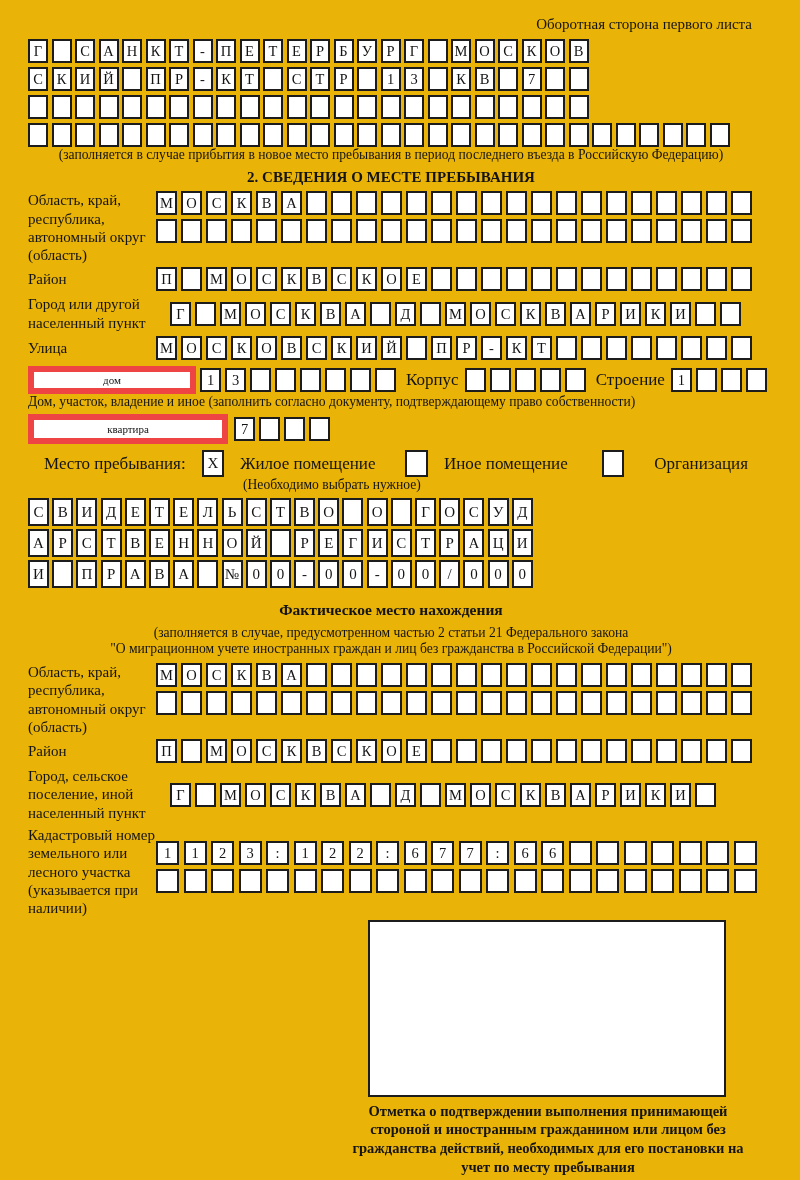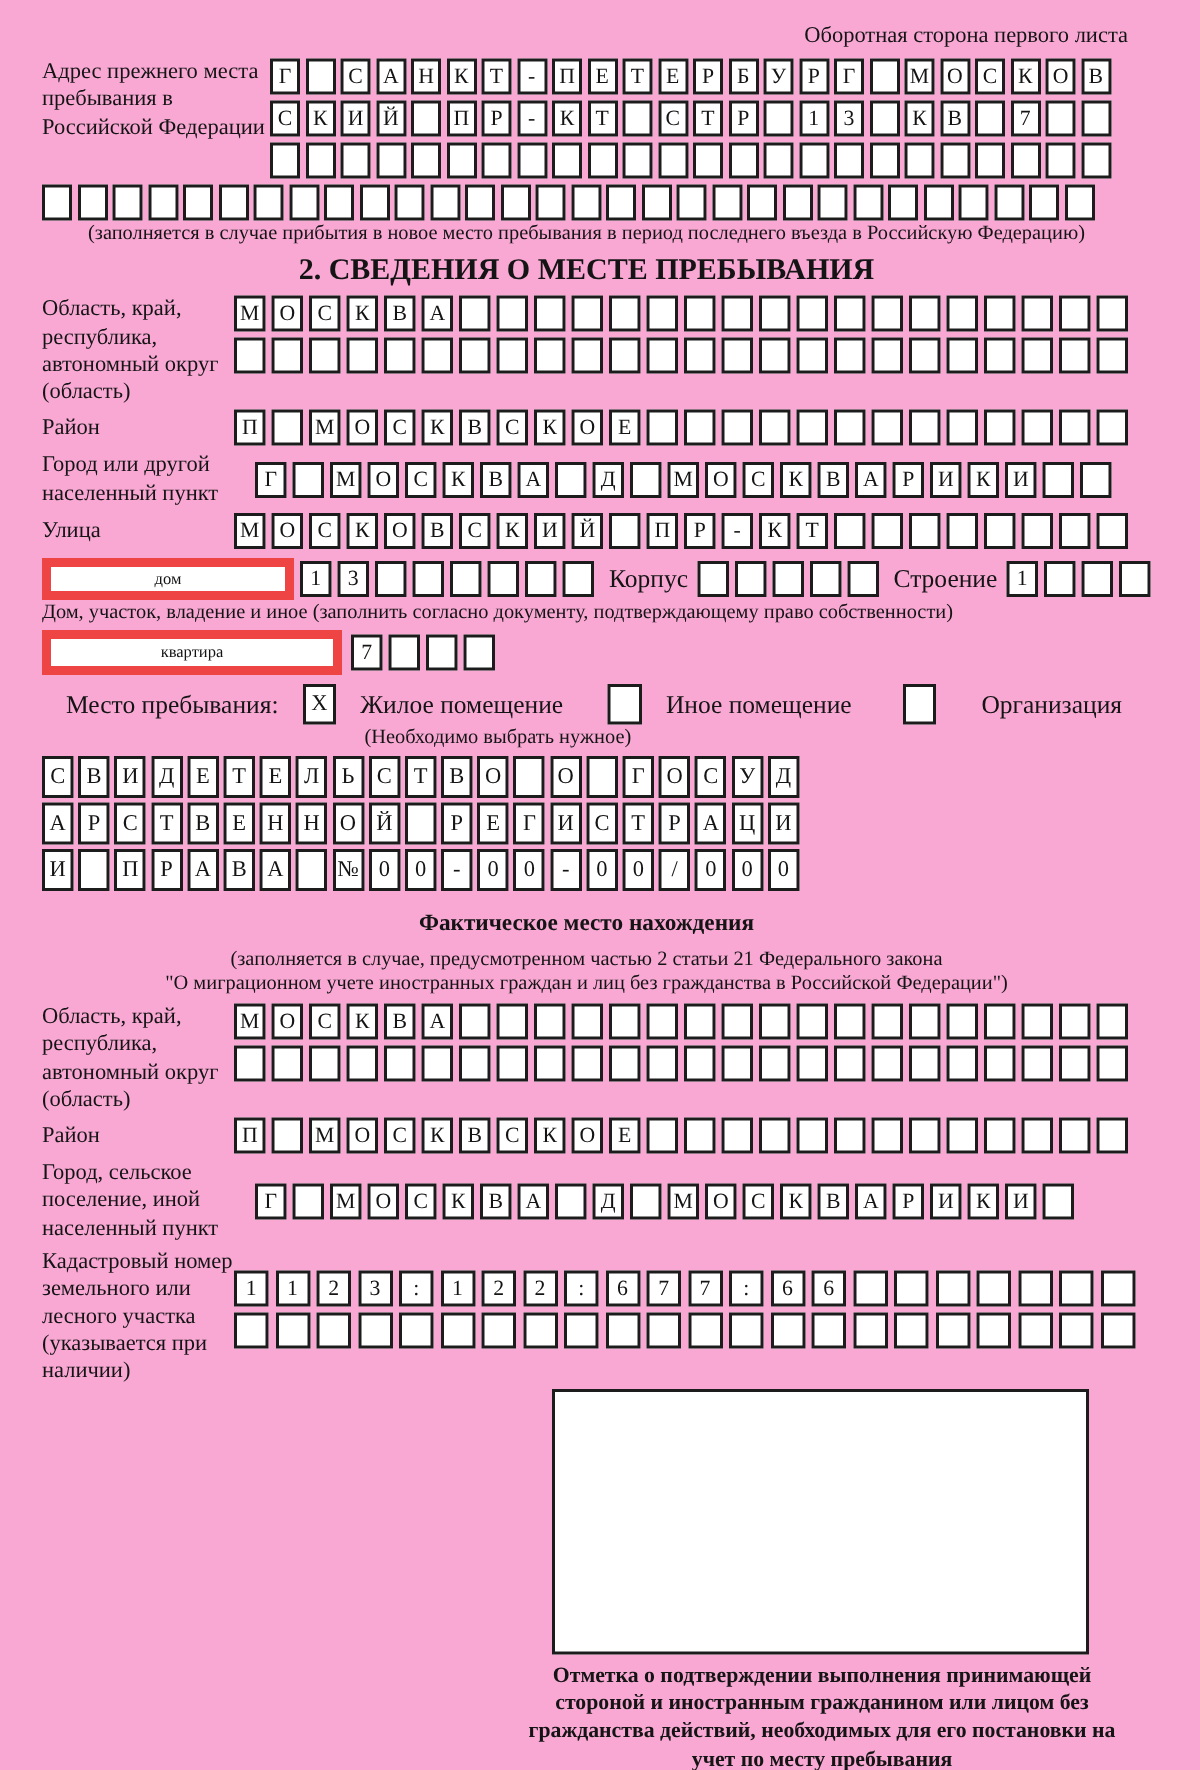--- a/index.html
+++ b/index.html
@@ -1,33 +1,33 @@
 <!DOCTYPE html>
 <html><head>
 <meta charset="utf-8">
 <style>
   html,body{margin:0;padding:0;background:#fff;color:#141414;}
   body{width:800px;font-family:"Liberation Serif","DejaVu Serif",serif;}
-  .page{position:relative;width:800px;height:1180px;box-sizing:border-box;padding:16px 46px 14px 28px;overflow:hidden;background:#f9a8d4;}
+  .page{position:relative;width:800px;height:1180px;box-sizing:border-box;padding:16px 46px 14px 28px;overflow:hidden;background:#eab308;}
   .header-note{text-align:right;font-size:15px;padding-right:2px;}
   .frow{display:flex;align-items:flex-start;}
   .frow.vcenter{align-items:center;}
   .label{font-size:15px;line-height:1.22;}
   .w152{width:152px;flex:0 0 152px;}
   .w128{width:128px;flex:0 0 128px;}
   .w228{width:228px;flex:0 0 228px;}
   .cells-row{white-space:nowrap;height:24px;margin-bottom:4px;}
   .cell{display:inline-block;box-sizing:border-box;width:20px;height:24px;border:2px solid #1c1c1c;margin-right:3.5px;text-align:center;font-size:14.5px;line-height:20px;vertical-align:top;background:#fff;}
   .sec .cell{width:21px;margin-right:4px;}
   .xl .cell{width:23px;margin-right:4.5px;}
   .big-row{height:28px;margin-bottom:3px;}
   .big-row .cell{width:21px;height:28px;margin-right:3.2px;line-height:24px;font-size:15px;}
   .caption{font-size:13.6px;line-height:1.2;}
   .center{text-align:center;}
-  .h2{font-size:20px;font-weight:bold;text-align:center;margin:6px 0 5px 0;}
+  .h2{font-size:15px;font-weight:bold;text-align:center;margin:6px 0 5px 0;}
   .h3{font-size:15.5px;font-weight:bold;text-align:center;margin:10px 0 6px 0;}
   .indent14{margin-left:14px;}
   .mb0{margin-bottom:0;text-decoration:underline;}
   .label-box{box-sizing:border-box;border:6px solid #ef4444;height:28px;display:flex;align-items:center;justify-content:center;font-size:11px;background:#fff;}
   .house-box{width:168px;flex:0 0 168px;}
   .apt-box{width:200px;flex:0 0 200px;height:30px;}
   .inline-lbl{font-size:17px;margin:0 6px;white-space:nowrap;}
   .checkbox{display:inline-block;box-sizing:border-box;width:23px;height:27px;border:2px solid #1c1c1c;text-align:center;font-size:15px;line-height:23px;vertical-align:middle;margin:0 10px;background:#fff;}
   .stamp-box{box-sizing:border-box;border:2px solid #1c1c1c;width:358px;height:177px;margin-left:340px;background:#fff;}
   .stamp-caption{width:400px;margin-left:320px;margin-top:5px;font-size:14.5px;font-weight:bold;line-height:1.3;text-align:center;}
@@ -36,21 +36,20 @@
 </head>
 <body>
 
 <div class="page">
 
   <div class="header-note">Оборотная сторона первого листа</div>
 
   <div class="gap6"></div>
 
   <div class="frow addr">
-    <div class="label w152">Адрес прежнего места пребывания в Российской Федерации</div>
     <div>
       <div class="cells-row"><span class="cell">Г</span><span class="cell"></span><span class="cell">С</span><span class="cell">А</span><span class="cell">Н</span><span class="cell">К</span><span class="cell">Т</span><span class="cell">-</span><span class="cell">П</span><span class="cell">Е</span><span class="cell">Т</span><span class="cell">Е</span><span class="cell">Р</span><span class="cell">Б</span><span class="cell">У</span><span class="cell">Р</span><span class="cell">Г</span><span class="cell"></span><span class="cell">М</span><span class="cell">О</span><span class="cell">С</span><span class="cell">К</span><span class="cell">О</span><span class="cell">В</span></div>
       <div class="cells-row"><span class="cell">С</span><span class="cell">К</span><span class="cell">И</span><span class="cell">Й</span><span class="cell"></span><span class="cell">П</span><span class="cell">Р</span><span class="cell">-</span><span class="cell">К</span><span class="cell">Т</span><span class="cell"></span><span class="cell">С</span><span class="cell">Т</span><span class="cell">Р</span><span class="cell"></span><span class="cell">1</span><span class="cell">3</span><span class="cell"></span><span class="cell">К</span><span class="cell">В</span><span class="cell"></span><span class="cell">7</span><span class="cell"></span><span class="cell"></span></div>
       <div class="cells-row"><span class="cell"></span><span class="cell"></span><span class="cell"></span><span class="cell"></span><span class="cell"></span><span class="cell"></span><span class="cell"></span><span class="cell"></span><span class="cell"></span><span class="cell"></span><span class="cell"></span><span class="cell"></span><span class="cell"></span><span class="cell"></span><span class="cell"></span><span class="cell"></span><span class="cell"></span><span class="cell"></span><span class="cell"></span><span class="cell"></span><span class="cell"></span><span class="cell"></span><span class="cell"></span><span class="cell"></span></div>
     </div>
   </div>
   <div class="cells-row addr mb0"><span class="cell"></span><span class="cell"></span><span class="cell"></span><span class="cell"></span><span class="cell"></span><span class="cell"></span><span class="cell"></span><span class="cell"></span><span class="cell"></span><span class="cell"></span><span class="cell"></span><span class="cell"></span><span class="cell"></span><span class="cell"></span><span class="cell"></span><span class="cell"></span><span class="cell"></span><span class="cell"></span><span class="cell"></span><span class="cell"></span><span class="cell"></span><span class="cell"></span><span class="cell"></span><span class="cell"></span><span class="cell"></span><span class="cell"></span><span class="cell"></span><span class="cell"></span><span class="cell"></span><span class="cell"></span></div>
   <div class="caption center">(заполняется в случае прибытия в новое место пребывания в период последнего въезда в Российскую Федерацию)</div>
 
   <div class="h2">2. СВЕДЕНИЯ О МЕСТЕ ПРЕБЫВАНИЯ</div>

